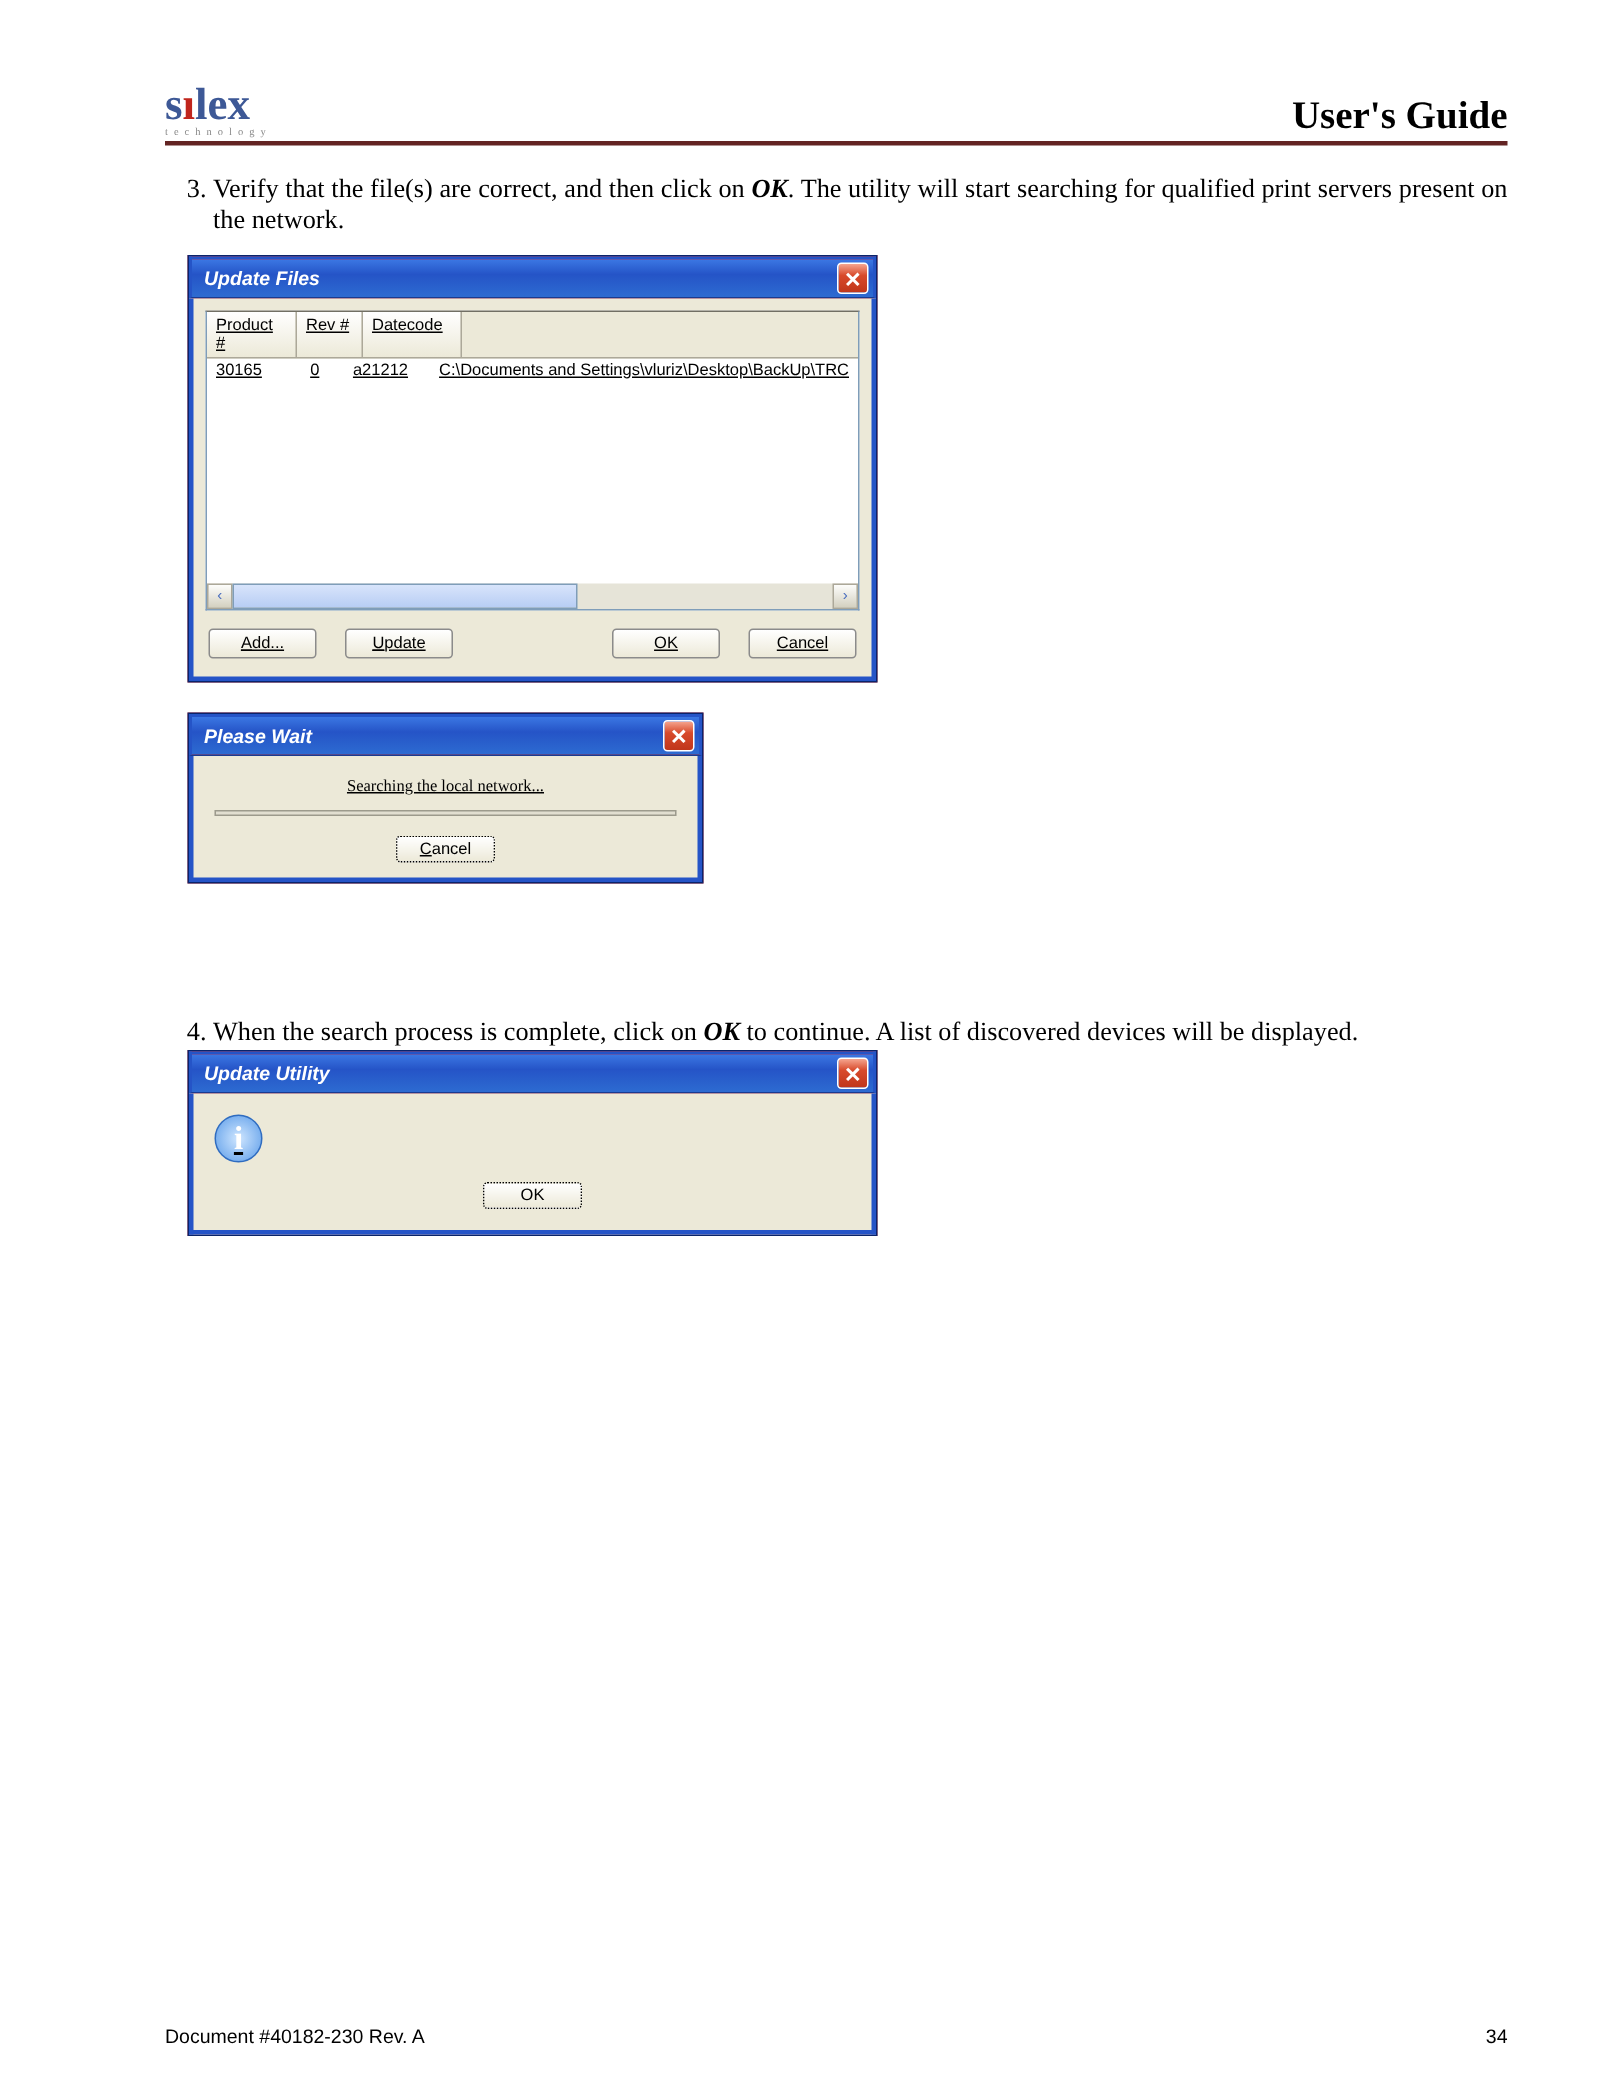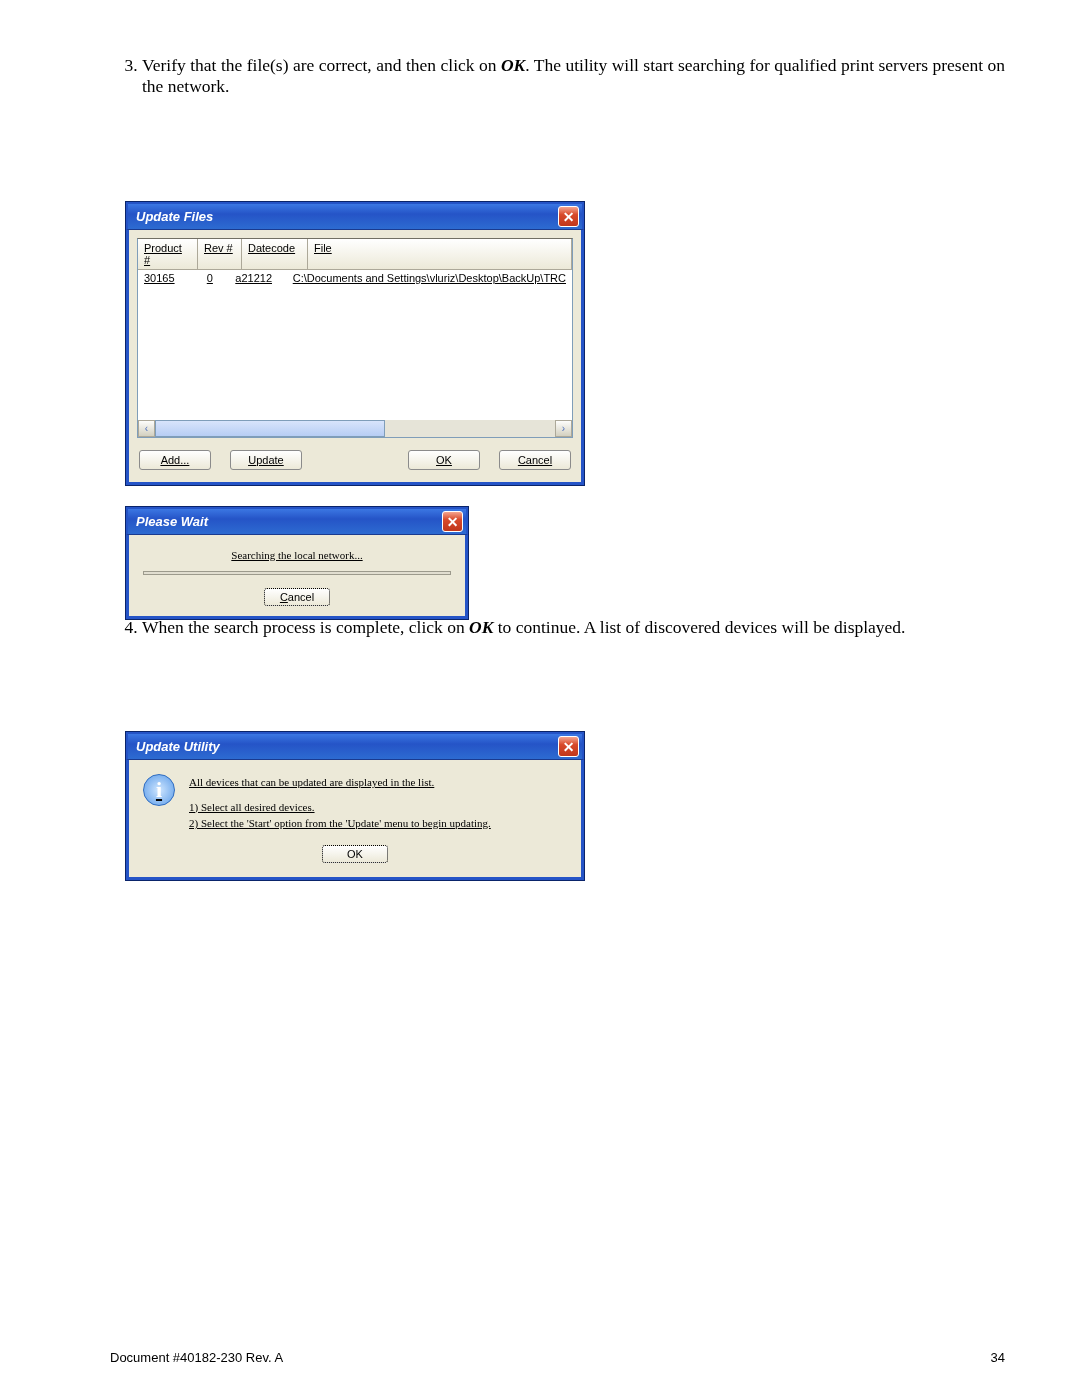--- a/index.html
+++ b/index.html
@@ -51,21 +51,20 @@
   ol.steps li.step4 { margin-top: 520px; }
   .bold-ok { font-weight: bold; font-style: italic; }
 
   
   .xp-win {
     position: absolute;
     border: 1px solid #0a246a;
     font-family: Tahoma, Arial, sans-serif;
     background: #ef4444;
     box-shadow: 0 0 0 1px #0a246a inset;
-    margin-top: 31px;
   }
   .xp-titlebar {
     background: linear-gradient(#3b77e3, #2554c7 40%, #2d6bd1);
     height: 28px;
     display: flex;
     align-items: center;
     justify-content: space-between;
     padding: 0 3px 0 8px;
     border: 2px solid #2554c7;
     border-bottom: 1px solid #1a3a8f;
@@ -220,20 +219,27 @@
     justify-content: space-between;
     font-size: 13px;
     font-family: Arial, sans-serif;
     color: #000;
   }
 </style>
 </head>
 <body>
 
 <div class="page">
+  <div class="header">
+    <div class="logo-wrap">
+      <span class="logo-main">s<span class="logo-dot">ı</span>lex</span>
+      <span class="logo-sub">technology</span>
+    </div>
+    <div class="hdr-title">User's Guide</div>
+  </div>
 
   <ol class="steps" start="3">
     <li>
       <span>Verify that the file(s) are correct, and then click on </span><span class="bold-ok">OK</span><span>.  The utility will start searching for qualified print servers present on the network.</span>
     </li>
     <li class="step4">
       <span>When the search process is complete, click on </span><span class="bold-ok">OK</span><span> to continue.  A list of discovered devices will be displayed.</span>
     </li>
   </ol>
 </div>
@@ -242,21 +248,20 @@
   <div class="xp-titlebar">
     <span class="xp-title">Update Files</span>
     <div class="xp-close">✕</div>
   </div>
   <div class="xp-body">
     <div class="list-wrap">
       <div class="list-header">
         <div class="col-prod">Product #</div>
         <div class="col-rev">Rev #</div>
         <div class="col-date">Datecode</div>
-        <div class="col-file">File</div>
       </div>
       <div class="list-row">
         <div class="col-prod">30165</div>
         <div class="col-rev" style="text-align:center">0</div>
         <div class="col-date" style="text-align:left">a21212</div>
         <div class="col-file">C:\Documents and Settings\vluriz\Desktop\BackUp\TRC</div>
       </div>
       <div class="hscroll">
         <div class="arrow">‹</div>
         <div class="track">
@@ -288,25 +293,20 @@
 </div>
 
 <div id="win-update-utility" class="xp-win">
   <div class="xp-titlebar">
     <span class="xp-title">Update Utility</span>
     <div class="xp-close">✕</div>
   </div>
   <div class="xp-body">
     <div class="info-row">
       <div class="info-icon">i</div>
-      <div class="info-text">
-        <p>All devices that can be updated are displayed in the list.</p>
-        <div>1) Select all desired devices.</div>
-        <div>2) Select the 'Start' option from the 'Update' menu to begin updating.</div>
-      </div>
     </div>
     <div class="ok-dotted-row">
       <button class="xp-btn cancel-dotted">OK</button>
     </div>
   </div>
 </div>
 
 <div class="footer">
   <span>Document #40182-230  Rev. A</span>
   <span>34</span>

